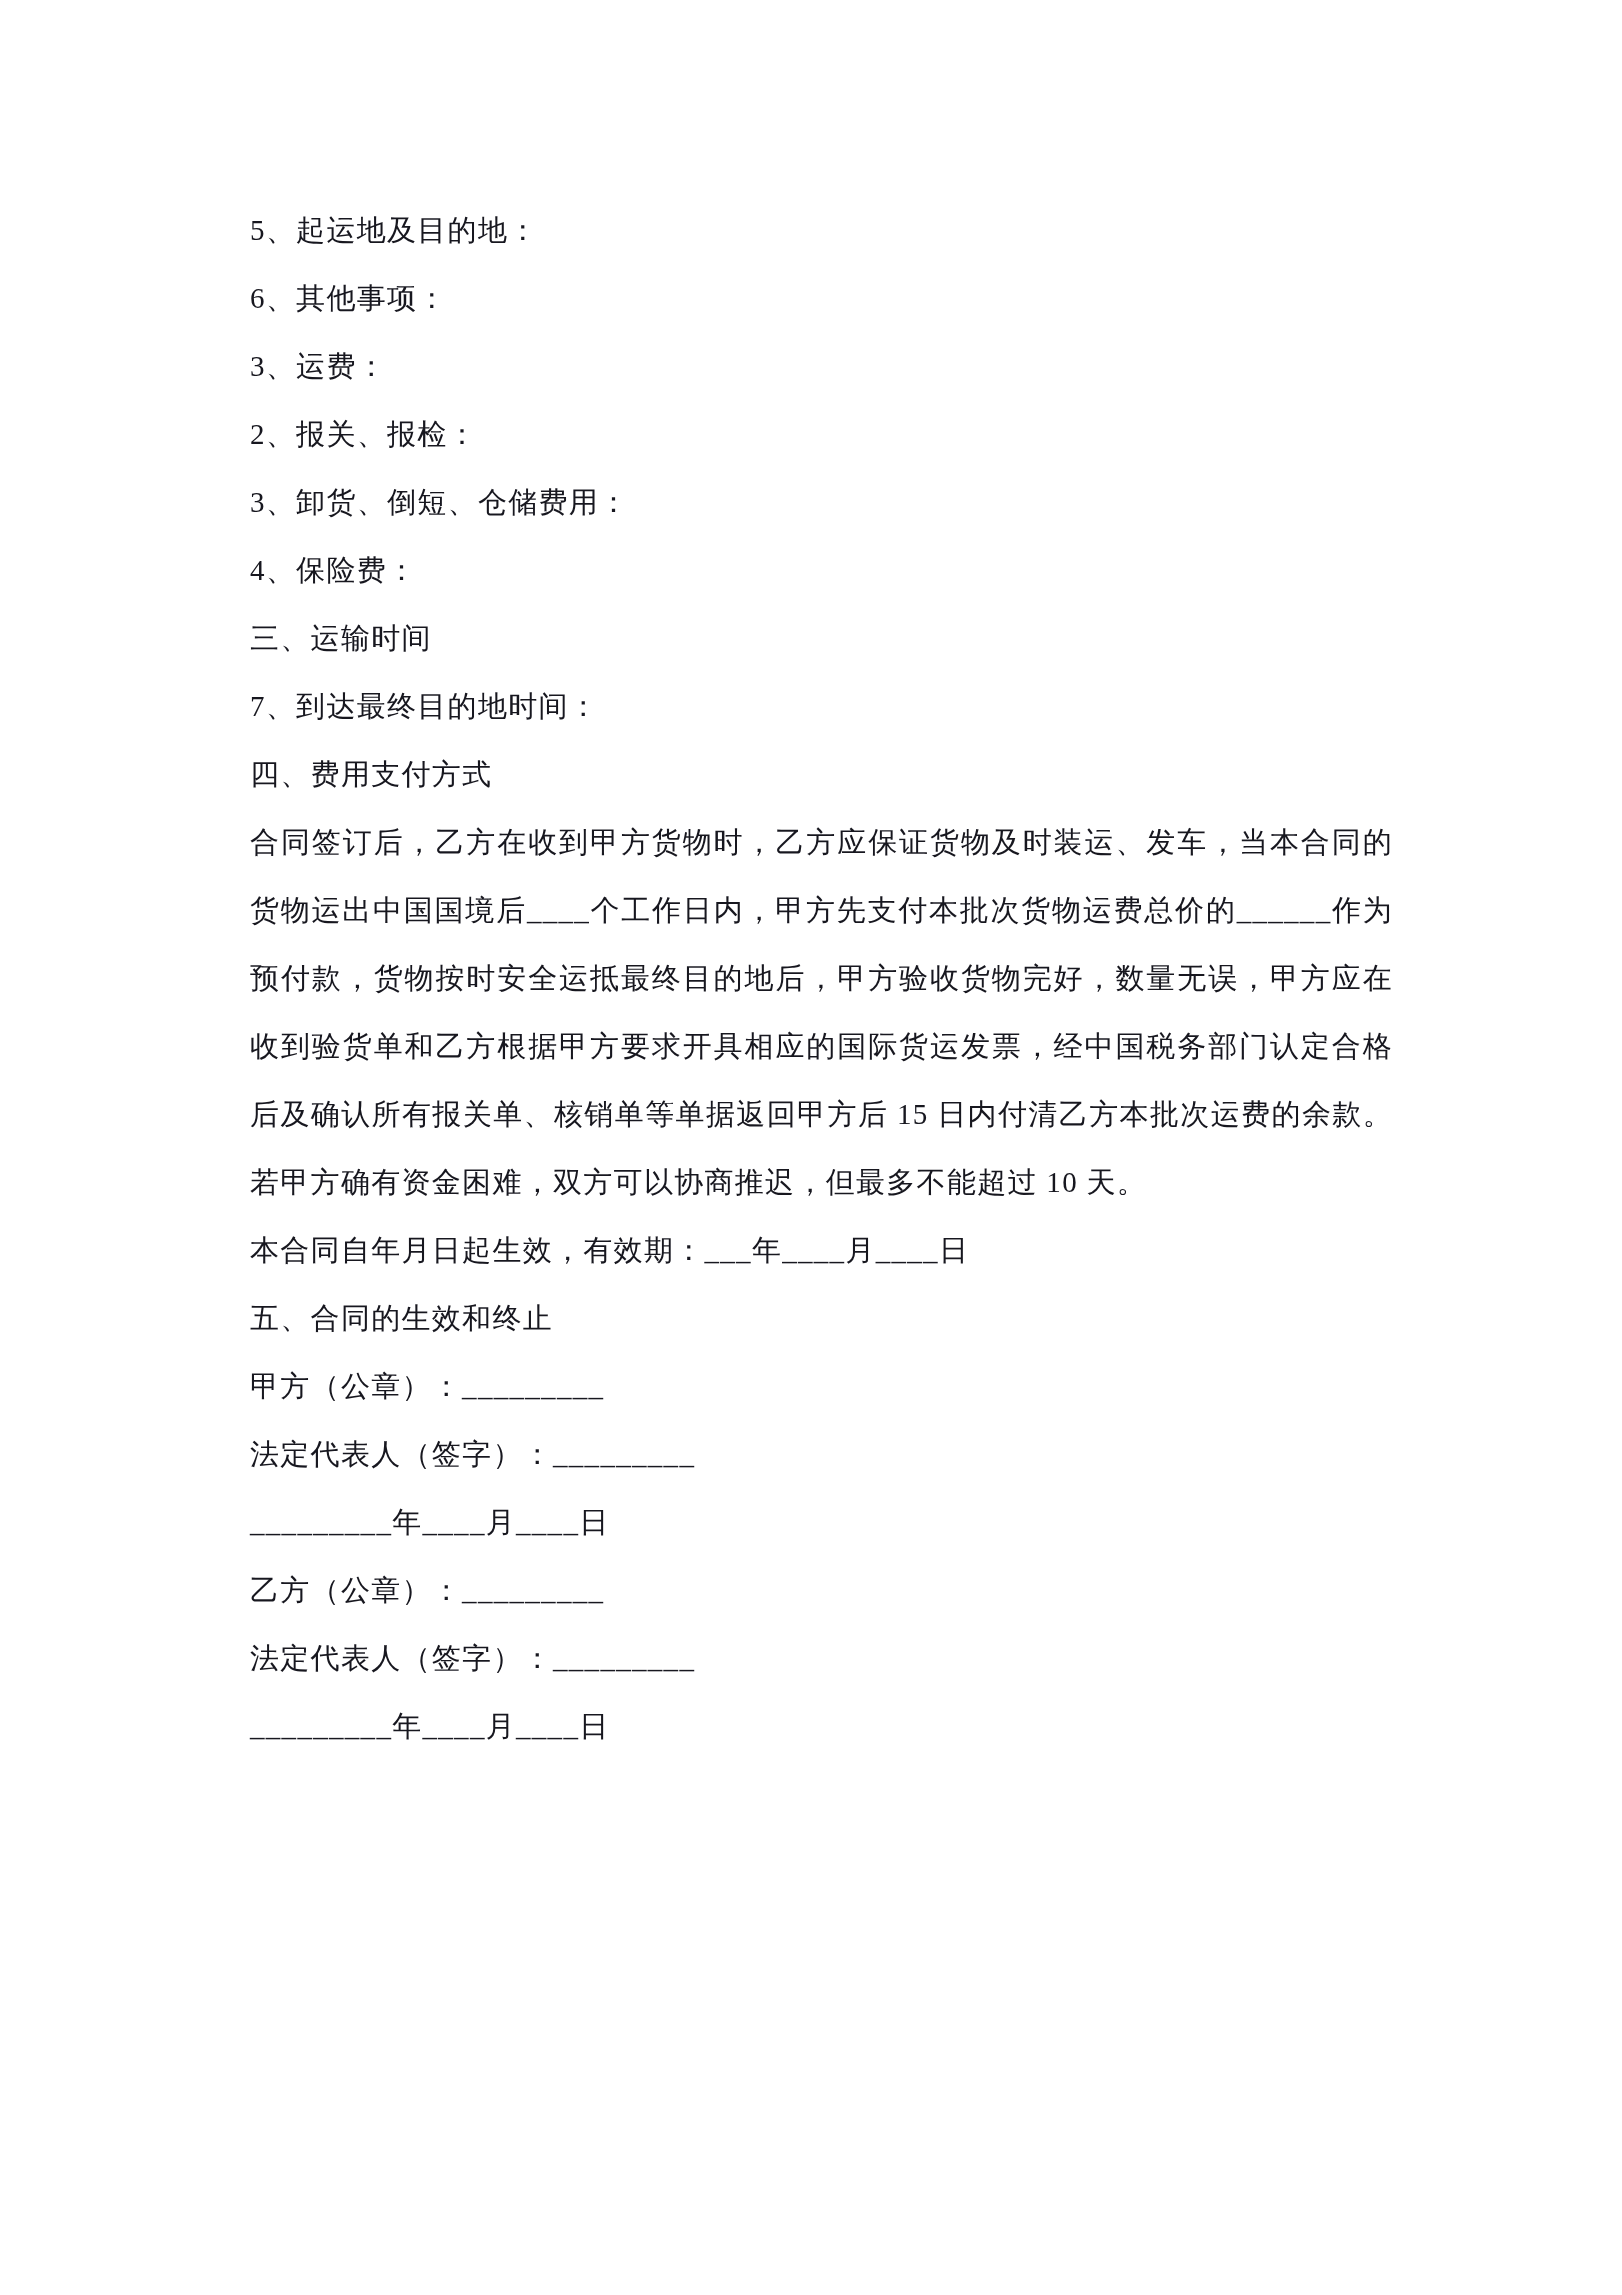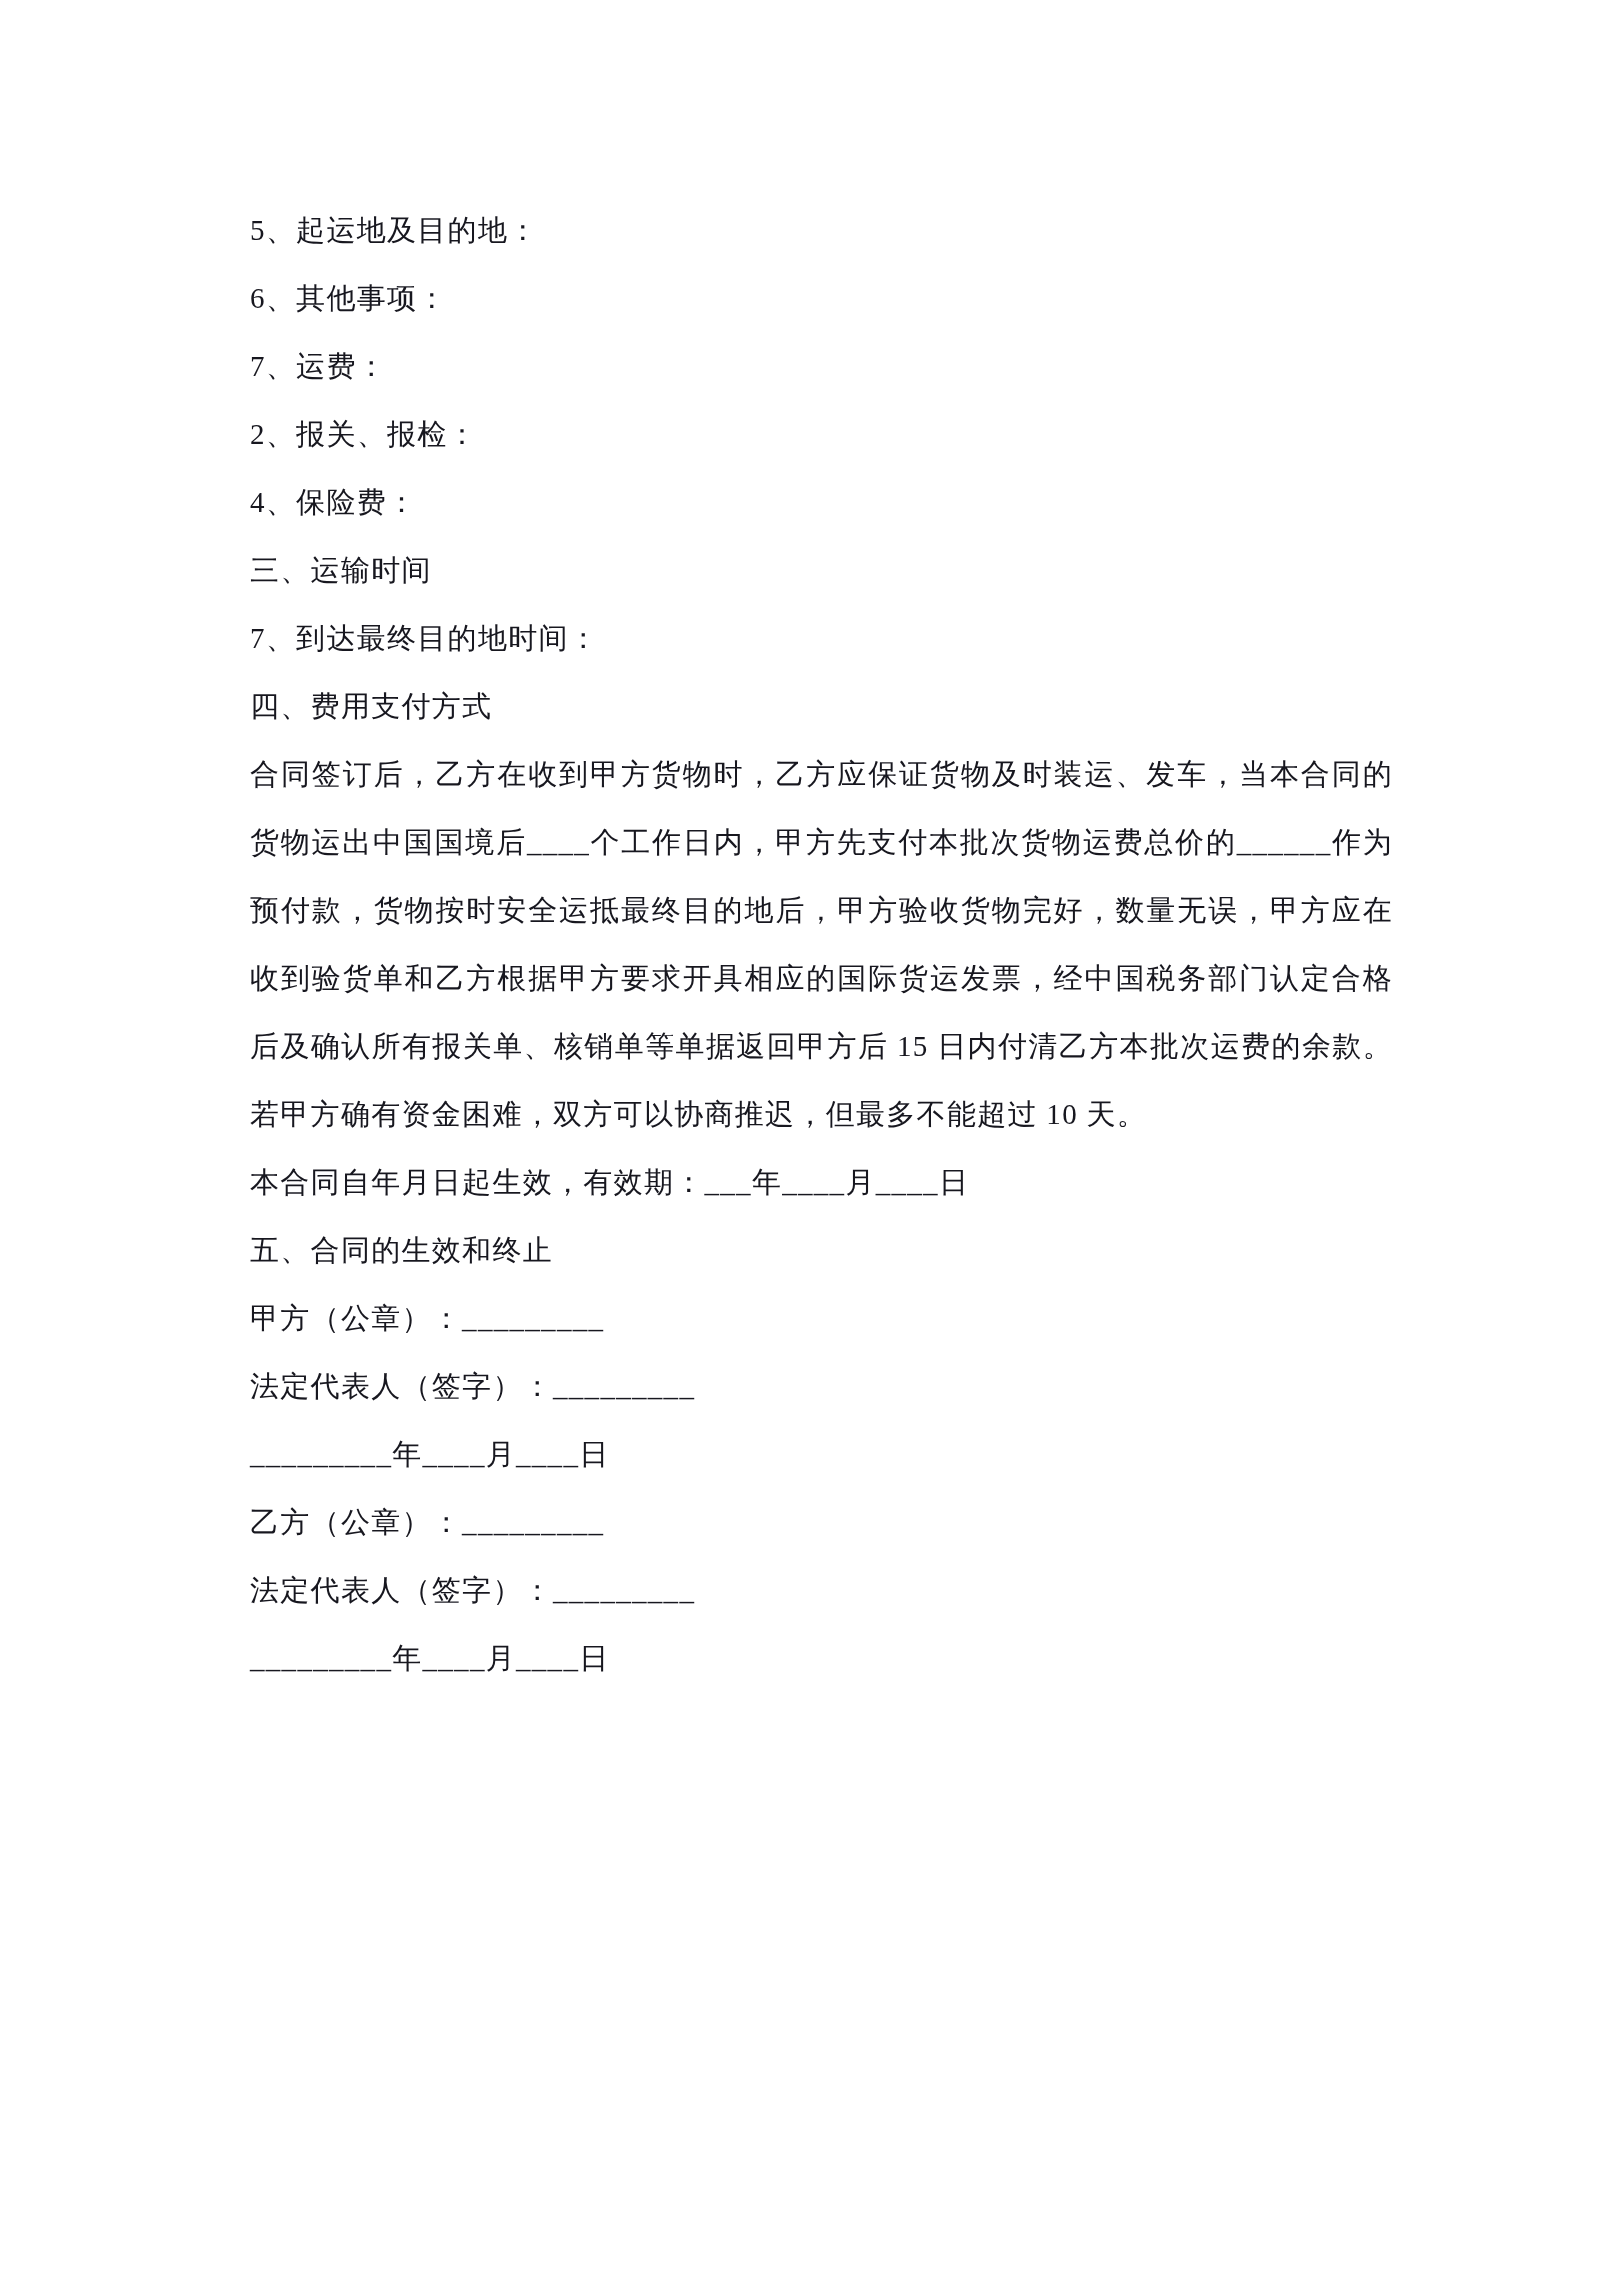--- a/index.html
+++ b/index.html
@@ -36,22 +36,23 @@
     font-family: Liberation Serif, serif;
   }
 </style>
 </head>
 <body>
 
 <div class="sheet">
 
   <p class="line">5、起运地及目的地：</p>
   <p class="line">6、其他事项：</p>
-  <p class="line">7、运费：</p>
+  <p class="line">3、运费：</p>
   <p class="line">2、报关、报检：</p>
+  <p class="line">3、卸货、倒短、仓储费用：</p>
   <p class="line">4、保险费：</p>
   <p class="line">三、运输时间</p>
   <p class="line">7、到达最终目的地时间：</p>
   <p class="line">四、费用支付方式</p>
 
   <p class="para">合同签订后，乙方在收到甲方货物时，乙方应保证货物及时装运、发车，当本合同的货物运出中国国境后____个工作日内，甲方先支付本批次货物运费总价的______作为预付款，货物按时安全运抵最终目的地后，甲方验收货物完好，数量无误，甲方应在收到验货单和乙方根据甲方要求开具相应的国际货运发票，经中国税务部门认定合格后及确认所有报关单、核销单等单据返回甲方后 15 日内付清乙方本批次运费的余款。若甲方确有资金困难，双方可以协商推迟，但最多不能超过 10 天。</p>
 
   <p class="line">本合同自年月日起生效，有效期：___年____月____日</p>
   <p class="line">五、合同的生效和终止</p>
   <p class="line">甲方（公章）：_________</p>

